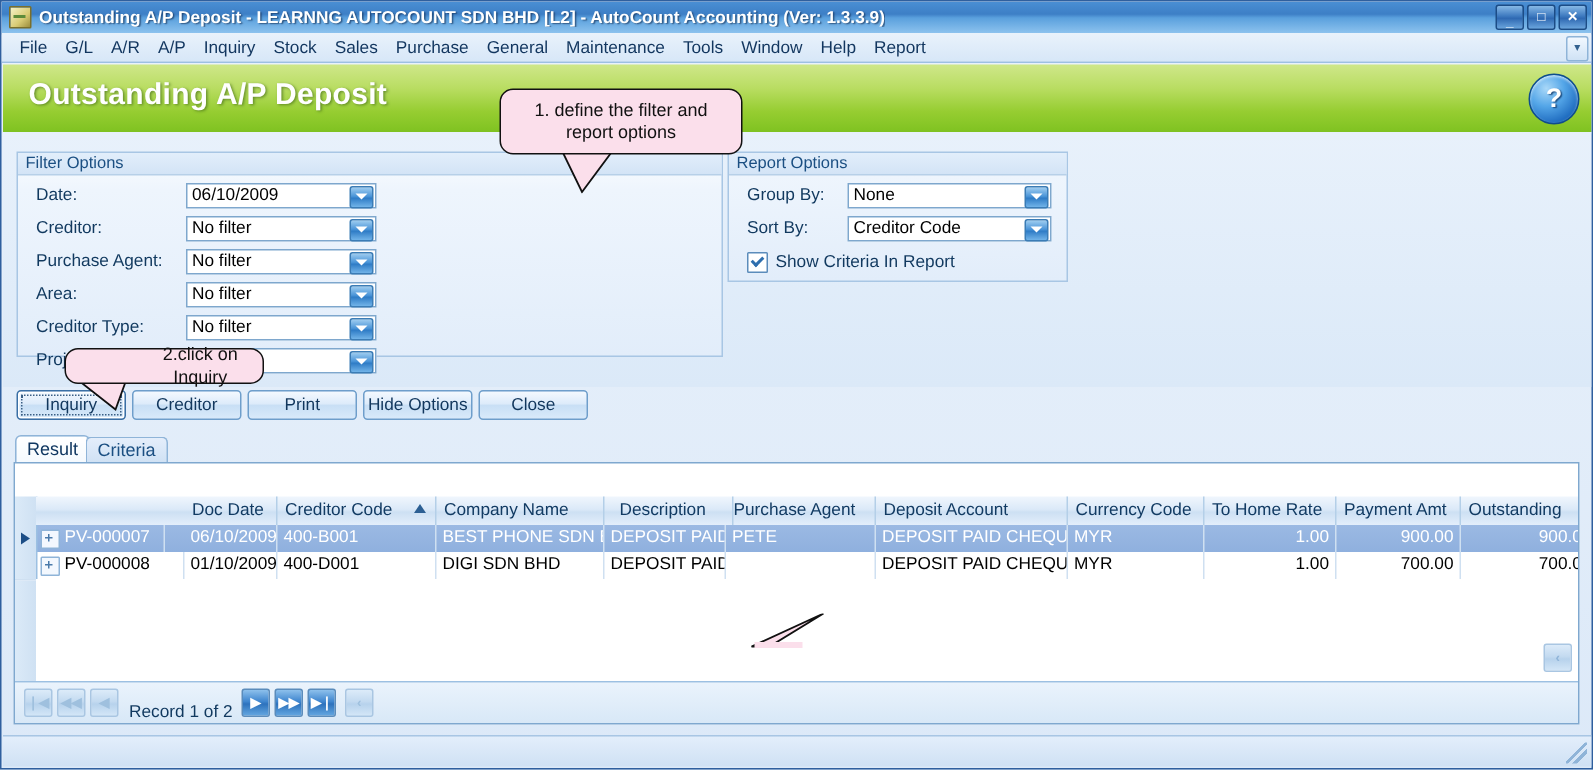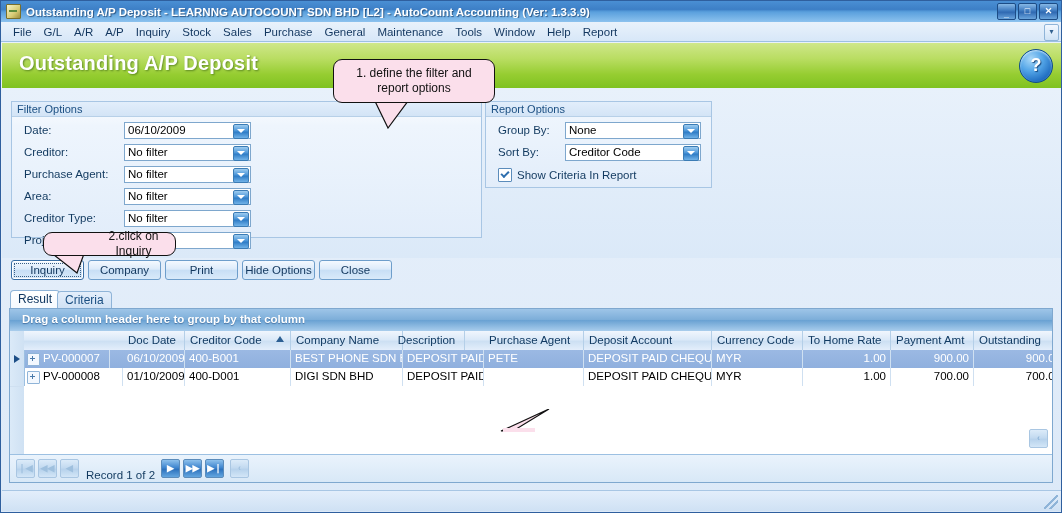--- a/index.html
+++ b/index.html
@@ -439,21 +439,21 @@
       </div>
     </div>
   </div>
 
   <div class="btnrow">
     <div class="btn focus" style="left:9px;width:73px;">
       <span>Inquiry</span>
       <span class="dots"></span>
     </div>
     <div class="btn" style="left:86px;width:73px;">
-      <span>Company</span>
+      <span>Creditor</span>
     </div>
     <div class="btn" style="left:163px;width:73px;">
       <span>Print</span>
     </div>
     <div class="btn" style="left:240px;width:73px;">
       <span>Hide Options</span>
     </div>
     <div class="btn" style="left:317px;width:73px;">
       <span>Close</span>
     </div>
@@ -464,33 +464,32 @@
       <span>Result</span>
     </div>
     <div class="tab inactive" style="left:47px;">
       <span>Criteria</span>
     </div>
   </div>
 
   <div class="gridwrap">
     <div class="gridpanel">
 
-      <div class="grouppanel">Drag a column header here to group by that column</div>
 
       <div class="gridleftcol"></div>
 
       <div class="headerrow">
         <div class="hcell" style="left:0;width:99px;margin-top:34px;">Doc No</div>
         <div class="hcell" style="left:99px;width:62px;">Doc Date</div>
         <div class="hcell" style="left:161px;width:106px;">
           <span>Creditor Code</span>
           <span class="sortarrow"></span>
         </div>
         <div class="hcell" style="left:267px;width:112px;">Company Name</div>
-        <div class="hcell" style="left:360px;width:81px;text-align:center;">Description</div>
+        <div class="hcell" style="left:384px;width:81px;">Description</div>
         <div class="hcell" style="left:460px;width:100px;">Purchase Agent</div>
         <div class="hcell" style="left:560px;width:128px;">Deposit Account</div>
         <div class="hcell" style="left:688px;width:91px;">Currency Code</div>
         <div class="hcell" style="left:779px;width:88px;">To Home Rate</div>
         <div class="hcell" style="left:867px;width:83px;">Payment Amt</div>
         <div class="hcell" style="left:950px;width:92px;">Outstanding</div>
       </div>
 
       <div class="datarow sel" style="top:41px;">
         <div class="rowhdr">

